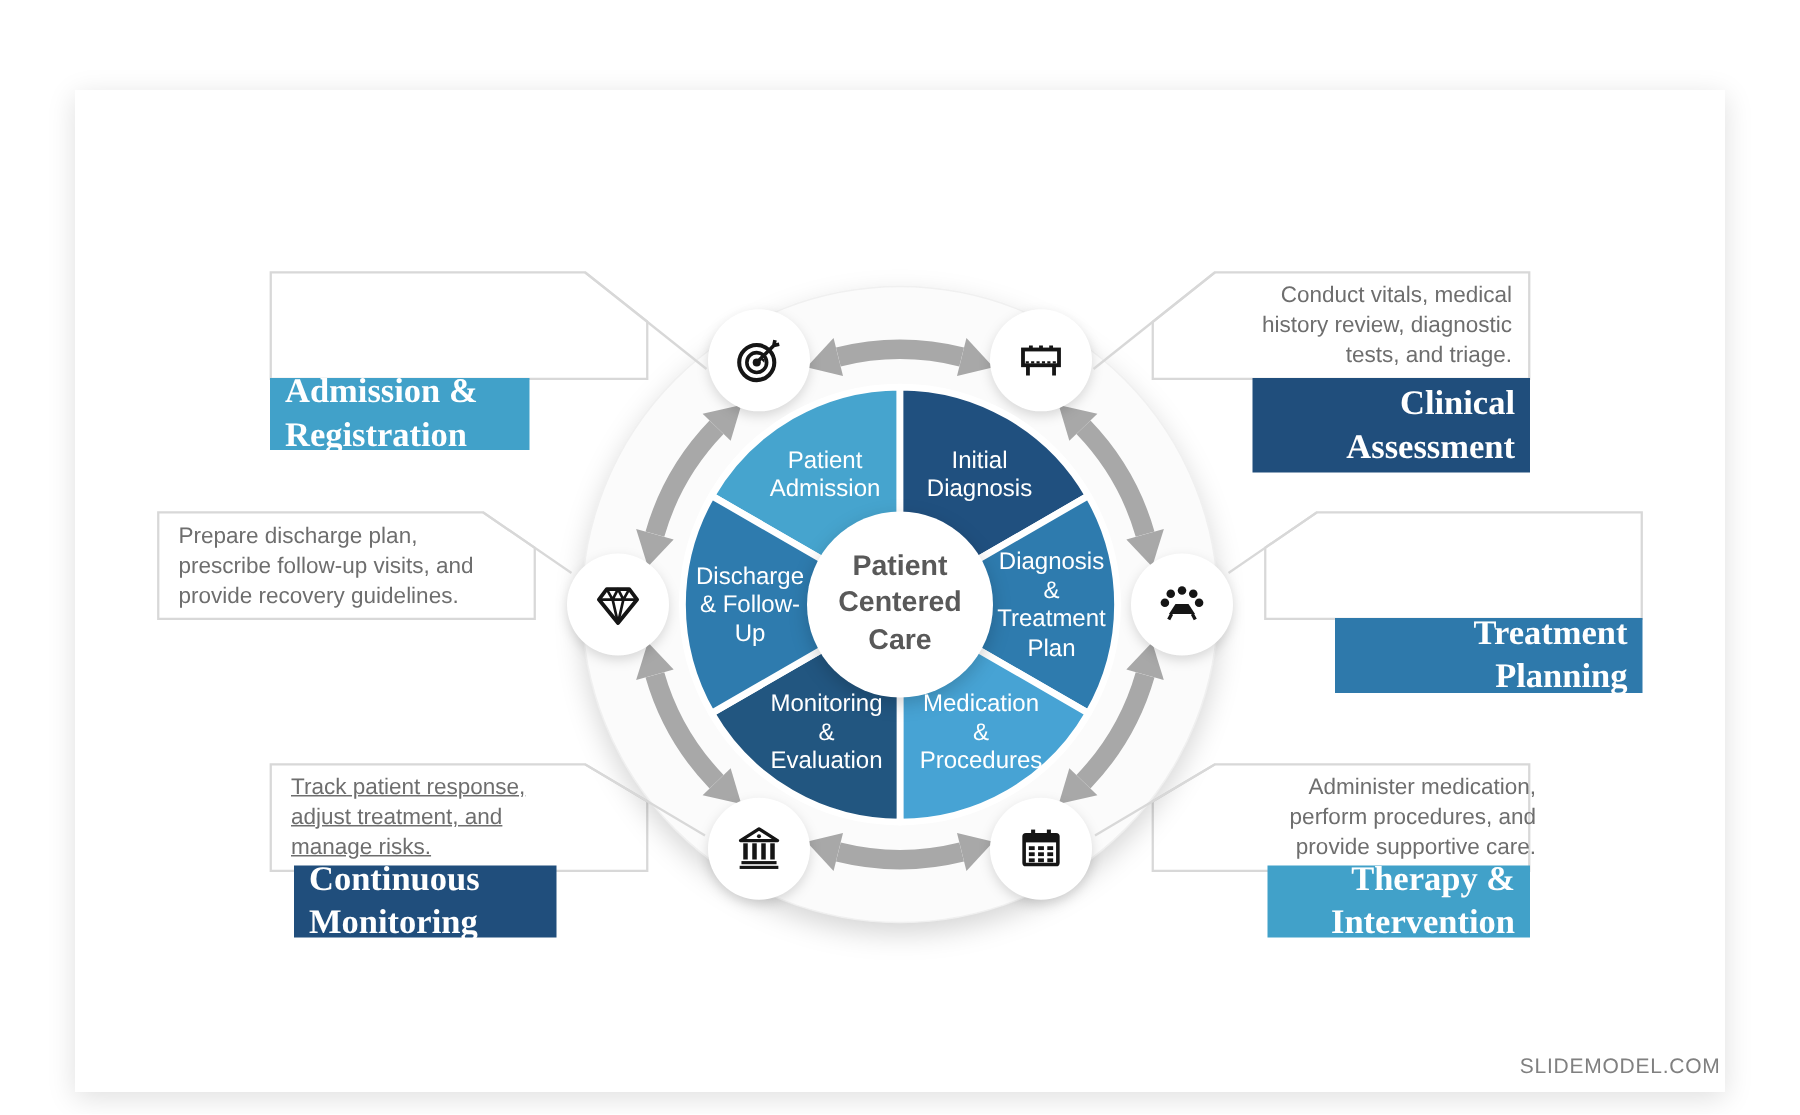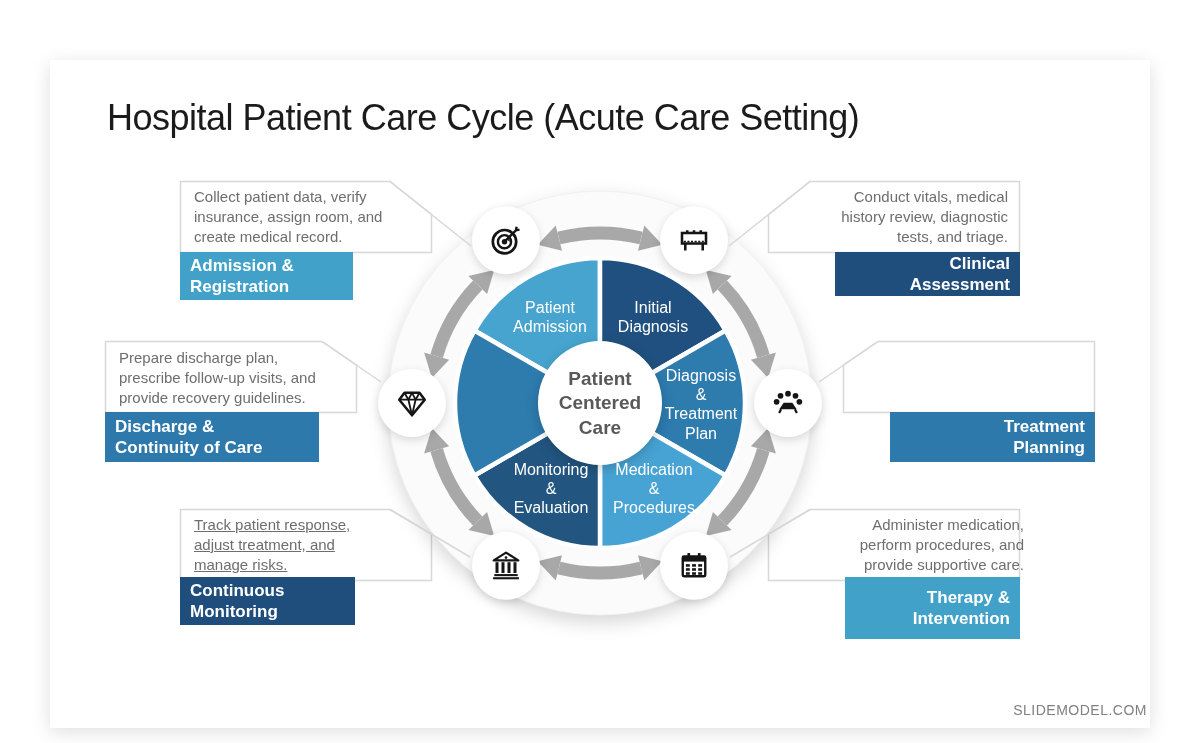--- a/index.html
+++ b/index.html
@@ -10,79 +10,73 @@
   .title{position:absolute;left:107px;top:97px;font-size:36px;font-weight:400;color:#1b1b1b;
          letter-spacing:-0.5px;z-index:2;}
   .watermark{position:absolute;right:53px;top:702px;font-size:14px;color:#808080;
              letter-spacing:0.5px;z-index:2;}
   .layer{position:absolute;left:0;top:0;width:1200px;height:743px;pointer-events:none;}
   .callout-layer{z-index:1;}
   .leader-layer{z-index:4;}
   .wheel-svg{position:absolute;left:360px;top:163px;width:480px;height:480px;z-index:3;}
   .desc{position:absolute;z-index:2;font-size:15px;line-height:1.32;color:#6e6e6e;white-space:pre;}
   .desc.right{text-align:right;}
-  .bar{position:absolute;z-index:2;color:#ffffff;font-weight:bold;font-size:17px;line-height:1.24;
-       white-space:pre;display:flex;flex-direction:column;justify-content:center;box-sizing:border-box;}
+  .bar{position:absolute;z-index:2;color:#ffffff;font-weight:bold;font-size:23px;line-height:1.24;
+       white-space:pre;display:flex;flex-direction:column;justify-content:center;box-sizing:border-box;font-family:Liberation Serif, serif;}
   .bar.left{align-items:flex-start;padding-left:10px;}
   .bar.right{align-items:flex-end;padding-right:10px;text-align:right;}
   .wheel-label{position:absolute;z-index:5;transform:translate(-50%,-50%);color:#ffffff;
                font-size:16px;line-height:1.2;text-align:center;white-space:pre-line;}
   .center-label{position:absolute;z-index:5;transform:translate(-50%,-50%);color:#595959;
                 font-size:19px;font-weight:bold;line-height:1.28;text-align:center;white-space:pre-line;}
   .disc{filter:drop-shadow(0 7px 9px rgba(0,0,0,0.16));}
   .icon-circle{filter:drop-shadow(0 3px 4px rgba(0,0,0,0.14));}
   .center-circle{filter:drop-shadow(0 4px 6px rgba(0,0,0,0.18));}
 </style>
 </head>
 <body>
 
 <div class="page">
   <div class="slide"></div>
 
-  <div class="title">Hospital Patient Care Cycle (Acute Care Setting)</div>
   <div class="watermark">SLIDEMODEL.COM</div>
 
   <svg class="layer callout-layer">
     <g fill="#ffffff" stroke="#d8d8d8" stroke-width="1.5">
       <path d="M180.5 252.5 V181.5 H390 L431.5 214.3 V252.5 Z"></path>
       <path d="M1019.5 252.5 V181.5 H810 L768.5 214.5 V252.5 Z"></path>
       <path d="M105.5 412.5 V341.5 H322 L356.5 365.2 V412.5 Z"></path>
       <path d="M1094.5 412.5 V341.5 H878 L843.5 365 V412.5 Z"></path>
       <path d="M180.5 580.5 V509.5 H390 L431.5 534.2 V580.5 Z"></path>
       <path d="M1019.5 580.5 V509.5 H810 L768.5 534.2 V580.5 Z"></path>
     </g>
   </svg>
 
-  <div class="desc" style="left:194px;top:187px;">Collect patient data, verify
-insurance, assign room, and
-create medical record.</div>
   <div class="desc" style="left:119px;top:348px;">Prepare discharge plan,
 prescribe follow-up visits, and
 provide recovery guidelines.</div>
   <div class="desc right" style="right:192px;top:187px;">Conduct vitals, medical
 history review, diagnostic
 tests, and triage.</div>
   <div class="desc" style="left:194px;top:515px;text-decoration:underline;">Track patient response,
 adjust treatment, and
 manage risks.</div>
   <div class="desc right" style="right:176px;top:515px;">Administer medication,
 perform procedures, and
 provide supportive care.</div>
 
   <div class="bar left" style="left: 180px; top: 252px; width: 173px; height: 48px; background: rgb(65, 161, 201);">Admission &amp;
 Registration</div>
-  <div class="bar right" style="left: 835px; top: 252px; width: 185px; height: 44px; background: rgb(32, 78, 124);">Clinical
+  <div class="bar right" style="left: 835px; top: 252px; width: 185px; height: 63px; background: rgb(32, 78, 124);">Clinical
 Assessment</div>
-  <div class="bar left" style="left: 105px; top: 412px; width: 214px; height: 50px; background: rgb(46, 121, 171);">Discharge &amp;
-Continuity of Care</div>
   <div class="bar right" style="left: 890px; top: 412px; width: 205px; height: 50px; background: rgb(46, 121, 171);">Treatment
 Planning</div>
-  <div class="bar left" style="left: 180px; top: 577px; width: 175px; height: 48px; background: rgb(32, 78, 124);">Continuous
+  <div class="bar left" style="left: 196px; top: 577px; width: 175px; height: 48px; background: rgb(32, 78, 124);">Continuous
 Monitoring</div>
-  <div class="bar right" style="left: 845px; top: 577px; width: 175px; height: 62px; background: rgb(65, 161, 201);">Therapy &amp;
+  <div class="bar right" style="left: 845px; top: 577px; width: 175px; height: 48px; background: rgb(65, 161, 201);">Therapy &amp;
 Intervention</div>
 
   <svg class="wheel-svg" viewBox="-240 -240 480 480">
     <circle class="disc" cx="0" cy="0" r="212" fill="#fbfbfb" stroke="#f0f0f0" stroke-width="1"></circle>
     <g id="arrows-group">
         <path d="M -41.1 -165.0 A 170 170 0 0 1 41.1 -165.0" fill="none" stroke="#a8a8a8" stroke-width="13"></path>
         <polygon points="-62.3,-158.2 -44.3,-177.6 -38.0,-152.3" fill="#a8a8a8"></polygon>
         <polygon points="62.3,-158.2 44.3,-177.6 38.0,-152.3" fill="#a8a8a8"></polygon>
         <path d="M 122.3 -118.1 A 170 170 0 0 1 163.4 -46.9" fill="none" stroke="#a8a8a8" stroke-width="13"></path>
         <polygon points="105.8,-133.0 131.6,-127.1 112.9,-109.1" fill="#a8a8a8"></polygon>
@@ -195,16 +189,19 @@
   <div class="wheel-label" style="left:701px;top:404px;">Diagnosis
 &amp;
 Treatment
 Plan</div>
   <div class="wheel-label" style="left:654px;top:489px;">Medication
 &amp;
 Procedures</div>
   <div class="wheel-label" style="left:551px;top:489px;">Monitoring
 &amp;
 Evaluation</div>
+  <div class="wheel-label" style="left:500px;top:404px;">Discharge
+&amp; Follow-
+Up</div>
   <div class="center-label" style="left:600px;top:403px;">Patient
 Centered
 Care</div>
 </div>
 
 </body></html>

